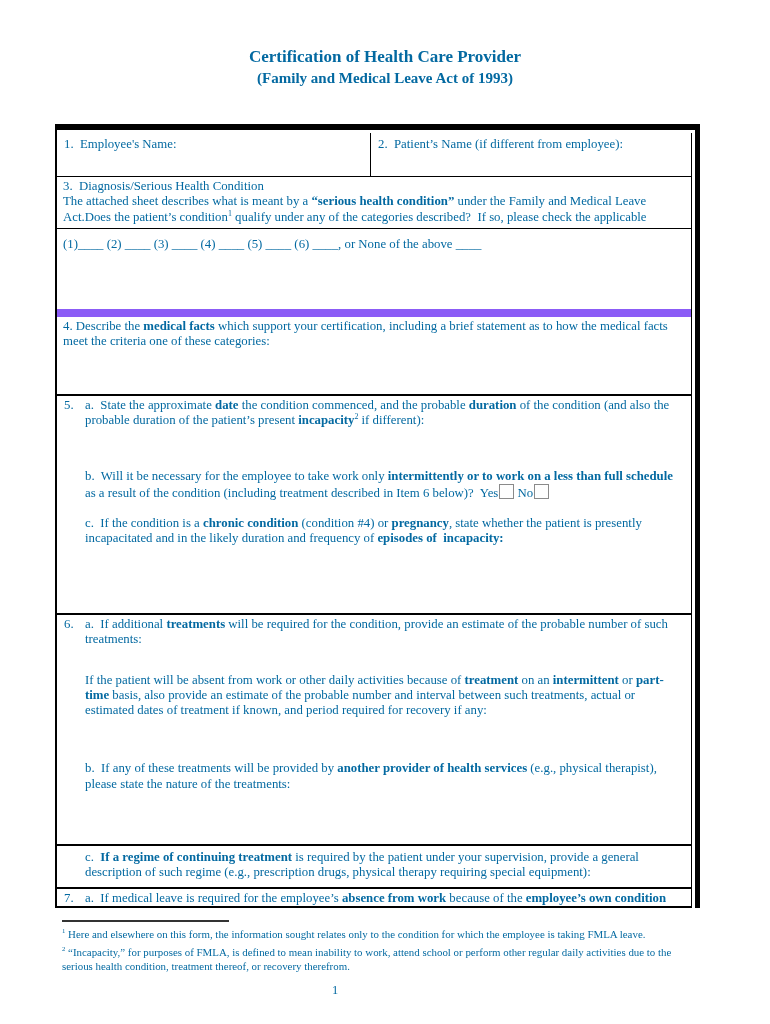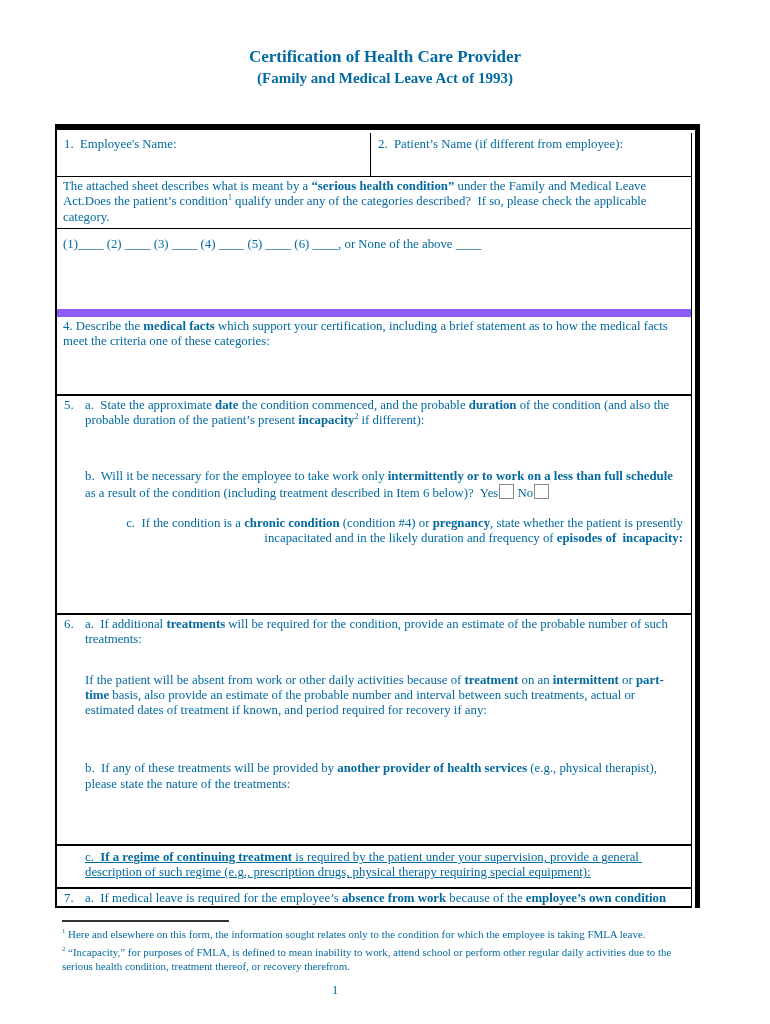--- a/index.html
+++ b/index.html
@@ -24,28 +24,28 @@
 
   .row { box-sizing:border-box; overflow:hidden; padding:2px 8px 0 6px; }
   .r1 { display:flex; height:43px; padding:0;gap:38px; }
   .r1 .c1 { width:275px; box-sizing:border-box; padding:4px 4px 0 7px; }
   .r1 .c2 { flex:1; box-sizing:border-box; border-left:1px solid #000; padding:4px 4px 0 7px; }
   .r2 { height:52px; border-top:1px solid #000; }
   .r3 { height:50px; border-top:1px solid #000; padding-top:8px; }
   .r4 { height:85px; border-top:8px solid #8b5cf6;margin-top:31px; }
   .r5 { height:219px; border-top:2px solid #000; }
   .r6 { height:231px; border-top:2px solid #000; }
-  .r7 { height:43px; border-top:2px solid #000; padding-top:4px;text-decoration:underline; }
+  .r7 { height:43px; border-top:2px solid #000; padding-top:4px; }
   .r8 { height:19px; border-top:2px solid #000; }
 
   .item { position:relative; padding-left:22px; }
   .item .num { position:absolute; left:1px; top:0; }
   .s5b   { margin-top:40px; }
   .s5ify { margin-top:13px; padding-left:48px; }
-  .s5c   { margin-top:15px;text-align:right; }
+  .s5c   { margin-top:15px; }
   .s6p   { margin-top:25px; }
   .s6b   { margin-top:43px; }
 
   .cb { display:inline-block; width:13px; height:13px; border:1px solid #8a8a8a;
         background:#fefefe; vertical-align:-2px; margin-left:1px; }
   .blank { display:inline-block; width:182px; height:12px;
            border-bottom:1.5px solid #555; margin-left:7px; }
 
   .fn-rule { margin:12px 0 5px 62px; width:167px; height:2px; background:#333; }
   .fn { margin-left:62px; width:640px; font-size:10.9px; line-height:14.5px; }
@@ -66,20 +66,23 @@
       <div class="row r1">
         <div class="c1">
           <span class="t">1.  Employee's Name:</span>
         </div>
         <div class="c2">
           <span class="t">2.  Patient’s Name (if different from employee):</span>
         </div>
       </div>
 
       <div class="row r2">
+        <div>
+          <span class="t">3.  Diagnosis/Serious Health Condition</span>
+        </div>
         <div>
           <span class="t">The attached sheet describes what is meant by a </span><b class="t">“serious health condition”</b><span class="t"> under the Family and Medical Leave Act.</span><span class="t">Does the patient’s condition</span><sup class="t">1</sup><span class="t"> qualify under any of the categories described?  If so, please check the applicable category.</span>
         </div>
       </div>
 
       <div class="row r3">
         <span class="t">(1)____ (2) ____ (3) ____ (4) ____ (5) ____ (6) ____, or None of the above ____</span>
       </div>
 
       <div class="row r4">

